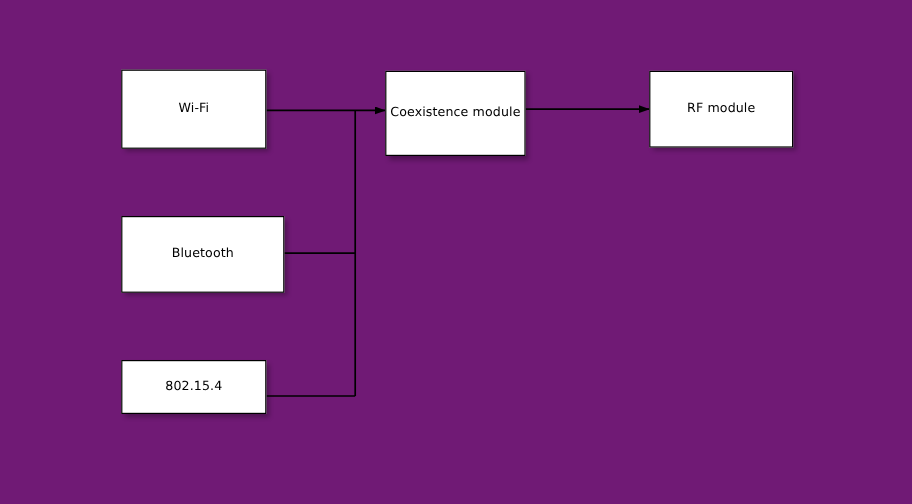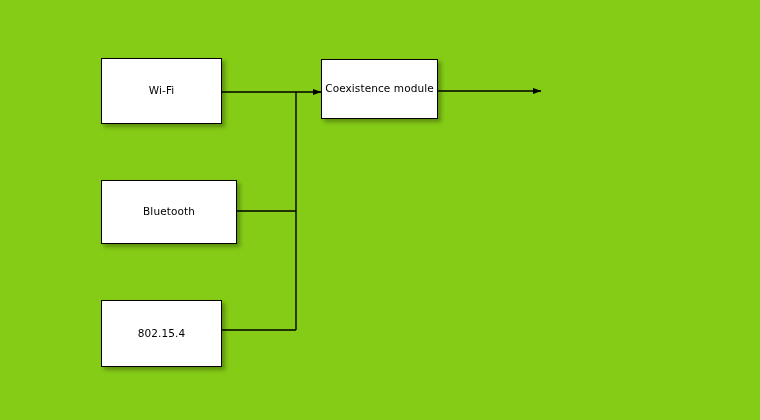--- a/index.html
+++ b/index.html
@@ -10,21 +10,21 @@
     width: 760px;
     height: 420px;
     background: #ffffff;
     font-family: "DejaVu Sans", sans-serif;
     overflow: hidden;
   }
   #diagram-canvas {
     position: relative;
     width: 760px;
     height: 420px;
-    background: #84cc16;
+    background: #701a75;
   }
   .node {
     position: absolute;
     box-sizing: border-box;
     background: #ffffff;
     border: 1.4px solid #000000;
     box-shadow: 3px 3px 4px rgba(0,0,0,0.30);
     display: flex;
     align-items: center;
     justify-content: center;
@@ -34,22 +34,22 @@
     font-size: 10.5px;
     color: #000000;
     letter-spacing: 0.1px;
     line-height: 1.1;
     text-align: center;
     white-space: nowrap;
   }
   
   #node-wifi      { left: 101px; top: 58px;  width: 121px; height: 66px; }
   #node-bluetooth { left: 101px; top: 180px; width: 136px; height: 64px; }
-  #node-802154    { left: 101px; top: 300px; width: 121px; height: 67px; }
-  #node-coex      { left: 321px; top: 59px;  width: 117px; height: 60px; }
+  #node-802154    { left: 101px; top: 300px; width: 121px; height: 45px; }
+  #node-coex      { left: 321px; top: 59px;  width: 117px; height: 71px; }
   #node-rf        { left: 541px; top: 59px;  width: 120px; height: 64px; }
 
   #edge-layer {
     position: absolute;
     left: 0;
     top: 0;
     width: 760px;
     height: 420px;
     pointer-events: none;
   }
@@ -86,14 +86,17 @@
   </div>
 
   <div class="node" id="node-802154">
     <span class="node-label">802.15.4</span>
   </div>
 
   <div class="node" id="node-coex">
     <span class="node-label">Coexistence module</span>
   </div>
 
+  <div class="node" id="node-rf">
+    <span class="node-label">RF module</span>
+  </div>
 
 </div>
 
 </body></html>

